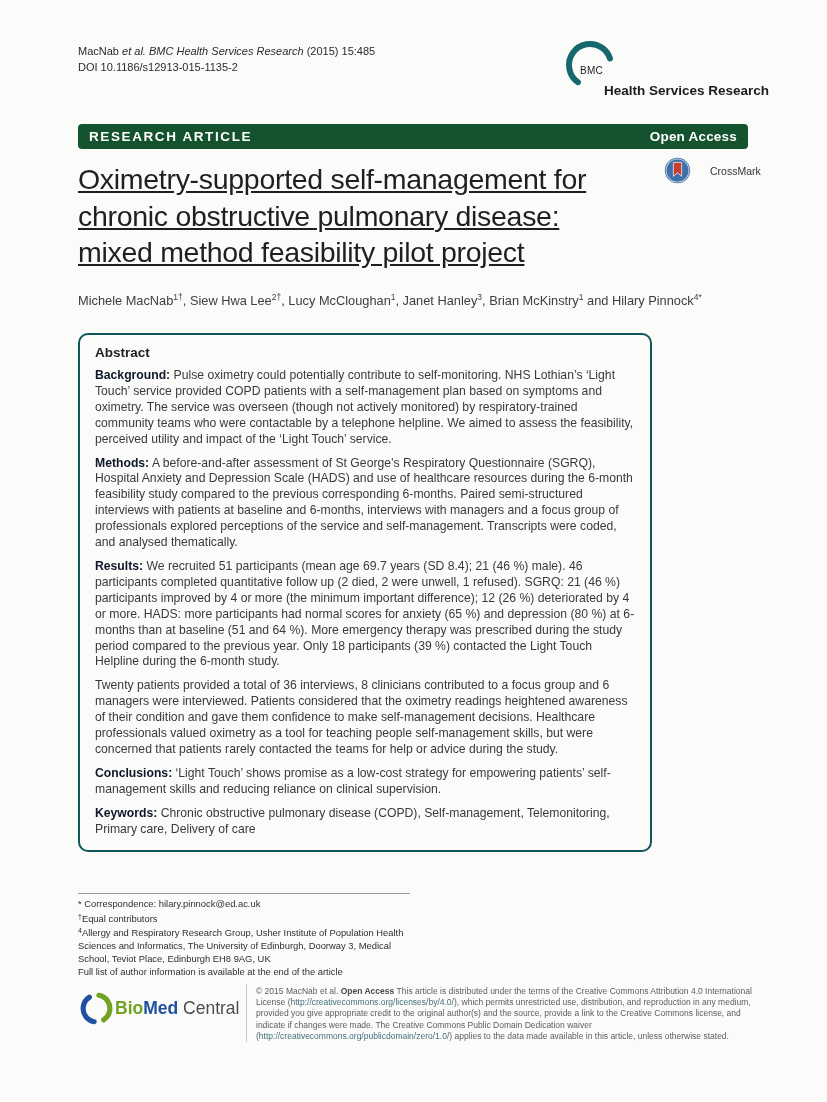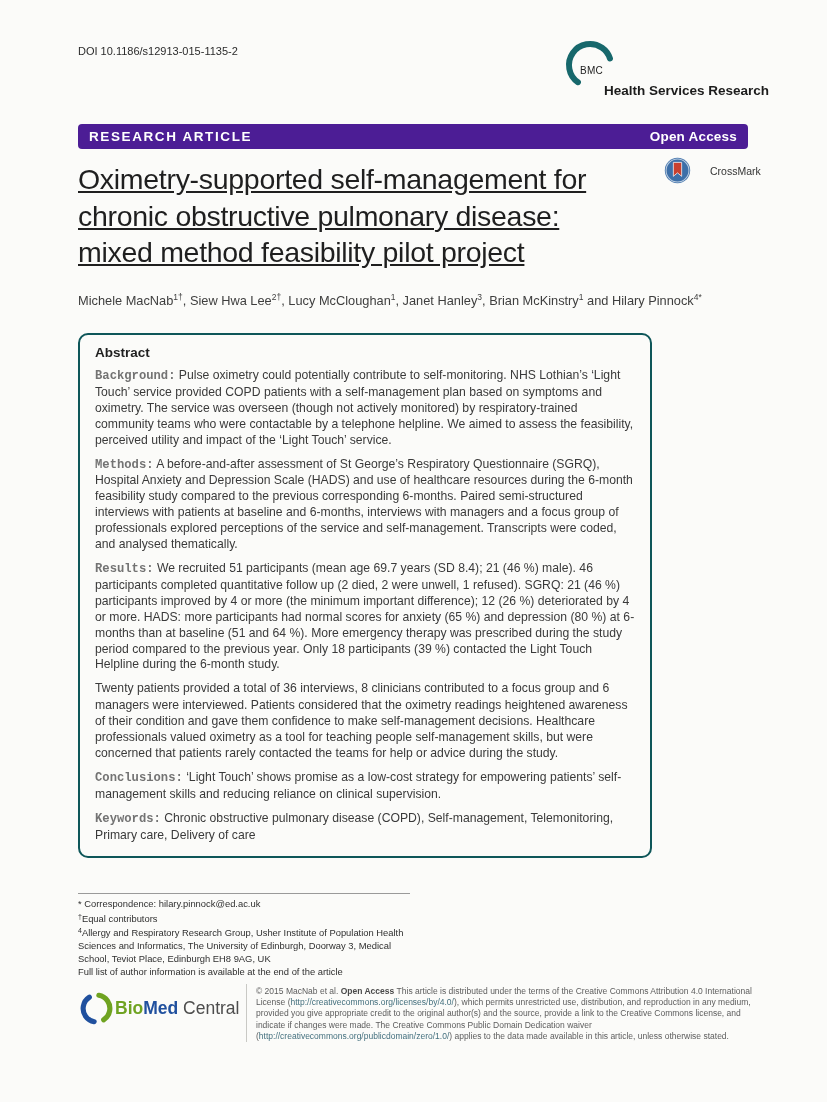--- a/index.html
+++ b/index.html
@@ -12,42 +12,42 @@
   
   .citation { position:absolute; top:44px; left:78px; font-size:11px; line-height:1.45; color:#2b2b2b; }
   .citation i { font-style:italic; }
   .bmc-logo { position:absolute; top:38px; left:563px; width:195px; height:62px; }
   .bmc-arc { position:absolute; left:0; top:0; }
   .bmc-word { position:absolute; left:17px; top:27px; font-size:10px; color:#222; letter-spacing:0.3px; }
   .bmc-journal { position:absolute; left:17px; top:45px; font-size:13.5px; font-weight:bold; color:#1c1c1c; white-space:nowrap;padding-left:24px; }
   
   .banner {
     position:absolute; top:124px; left:78px; width:670px; height:25px;
-    background:#4c1d95; border-radius:4px; color:#fff;
+    background:#14532d; border-radius:4px; color:#fff;
     display:flex; justify-content:space-between; align-items:center;
     padding:0 11px; font-weight:bold; font-size:13.5px;
   }
   .banner .kind { letter-spacing:1.6px; }
   .banner .access { letter-spacing:0.2px; }
   
   .title { position:absolute; top:161px; left:78px; width:620px; font-size:28.5px; line-height:36.5px; letter-spacing:-0.3px; color:#1f1f1f; font-weight:400;text-decoration:underline; }
   .crossmark { position:absolute; top:157px; left:664px; display:flex; align-items:center; gap:19px; cursor:pointer; }
   .crossmark .cm-label { font-size:10.5px; color:#333; }
   .authors { position:absolute; top:292px; left:78px; width:670px; font-size:12.8px; color:#3e3e3e; }
   .authors .sup { font-size:8.5px; vertical-align:5px; }
   
   .abstract {
     position:absolute; top:333px; left:78px; width:574px;
     border:2px solid #0e5659; border-radius:10px;
     padding:10px 15px 13px 15px; background:#fbfbf9;
   }
   .abstract h2 { margin:0; font-size:13.5px; color:#1f1f1f; }
   .abstract p { margin:8px 0 0 0; font-size:12.2px; line-height:15.9px; color:#3a3a3a; }
   .abstract p.cont { margin-top:8px; }
-  .abstract b { color:#737373;font-family:Liberation Mono, monospace; }
+  .abstract b { color:#0f172a; }
   
   .footnotes { position:absolute; top:893px; left:78px; width:332px; font-size:9.4px; line-height:12.7px; color:#2f2f2f; border-top:1px solid #9a9a9a; padding-top:4px; }
   .footnotes .sup { font-size:7px; vertical-align:3px; }
   .footnotes a { color:#2f2f2f; text-decoration:none; }
   
   .footer { position:absolute; top:984px; left:78px; width:677px; display:flex; align-items:flex-start; }
   .biomed { display:flex; align-items:center; width:162px; padding-top:6px; }
   .biomed-text { font-size:17.5px; white-space:nowrap; }
   .biomed-text .bio { color:#6fa321; font-weight:bold; }
   .biomed-text .med { color:#20509e; font-weight:bold; }
@@ -56,20 +56,21 @@
   .copyright { flex:1; font-size:8.5px; line-height:11.2px; color:#5d5d5d; padding-top:2px; }
   .copyright b { color:#4a4a4a; }
   .copyright .lnk { color:#44707e; }
 </style>
 </head>
 <body>
 
 <div class="page">
 
   <div class="citation">
+    <div><span>MacNab </span><i>et al. </i><i>BMC Health Services Research</i><span>  (2015) 15:485</span></div>
     <div>DOI 10.1186/s12913-015-1135-2</div>
   </div>
 
   <div class="bmc-logo">
     <svg class="bmc-arc" width="54" height="54" viewBox="0 0 54 54">
       <circle cx="27" cy="27" r="21" fill="none" stroke="#17686c" stroke-width="6" stroke-dasharray="79 53" stroke-linecap="round" transform="rotate(125 27 27)"></circle>
     </svg>
     <div class="bmc-word">BMC</div>
     <div class="bmc-journal">Health Services Research</div>
   </div>

